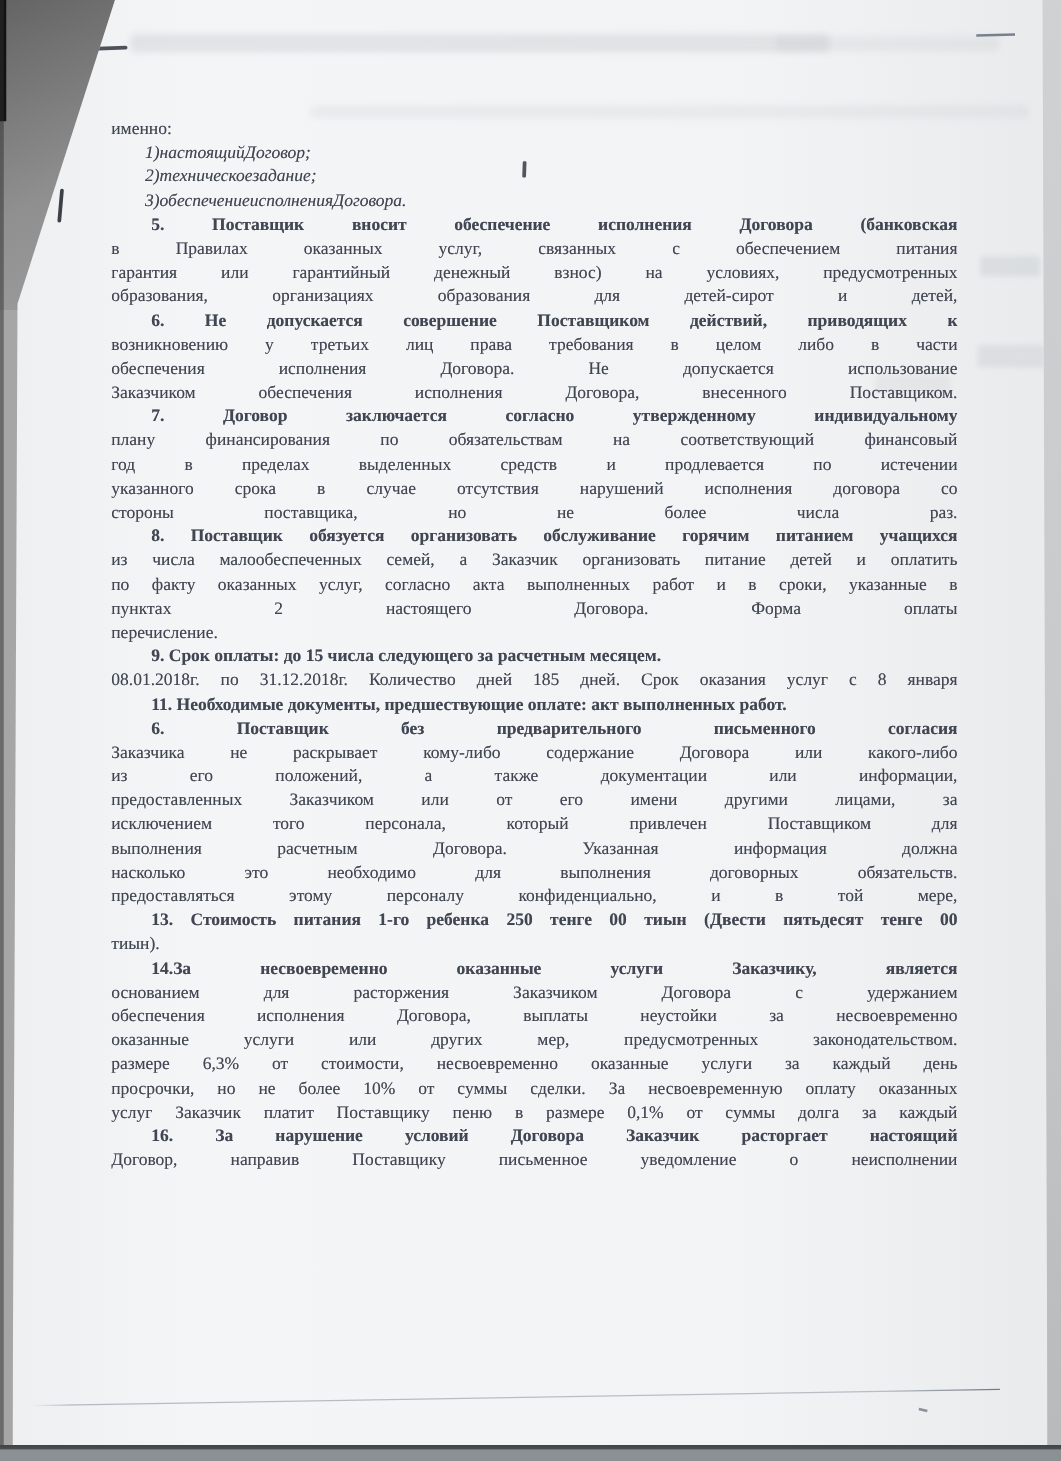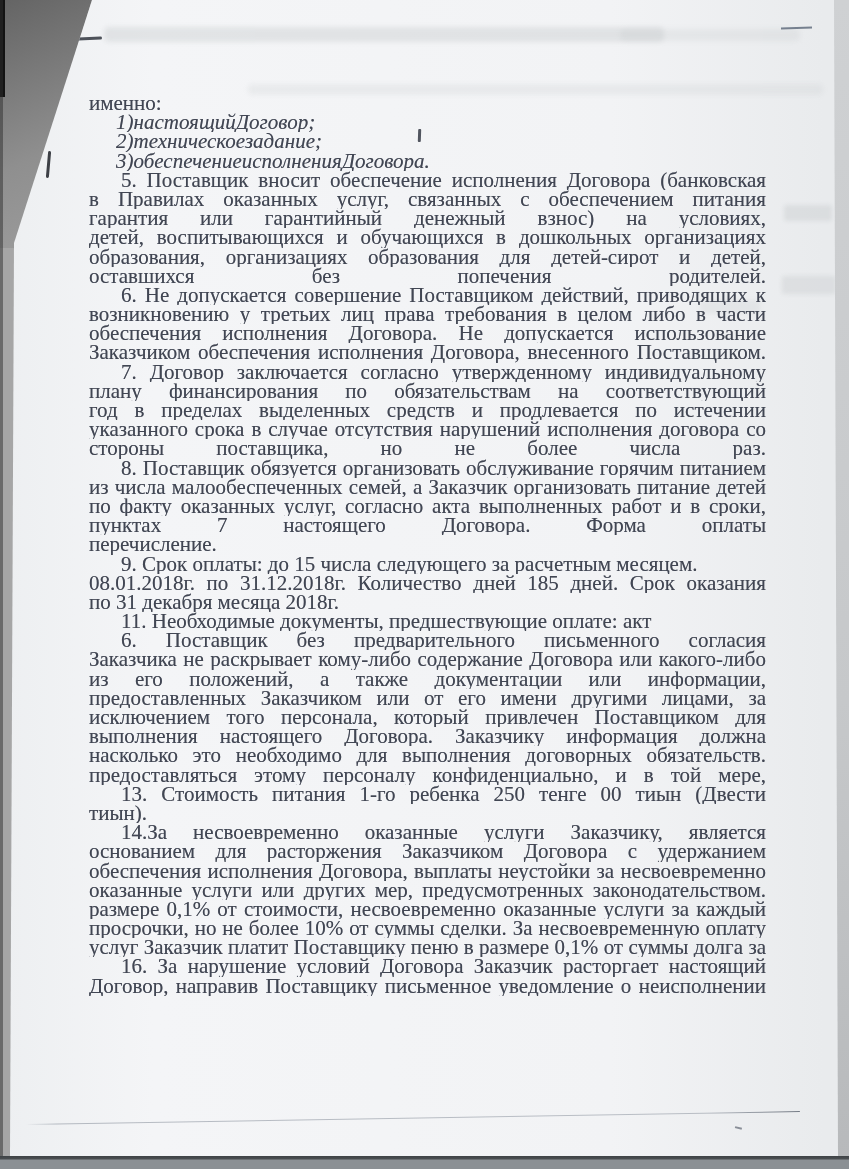--- a/index.html
+++ b/index.html
@@ -16,26 +16,26 @@
   .left-line { position:absolute; left:0; top:0; width:2.5px; height:100%; background:rgba(45,45,45,.5); }
 
   .page { position:absolute; left:0; top:0; width:849px; height:1169px;
     background:linear-gradient(90deg,#edeff1,#f4f5f7 18%,#f2f3f5 72%,#e9ebed 97%);
     clip-path:polygon(92px 0px,834px 0px,838px 1157px,10px 1157px,14px 243px); }
 
   .bottom-band { position:absolute; left:0; top:1156px; width:100%; height:13px;
     background:linear-gradient(180deg,#3f4346 0px,#4a4e51 3px,#8b9094 4px,#8b9094 100%); }
 
   .textblock { position:absolute; left:89px; top:94px; width:677px;
-    color:#414653; font-size:21px; line-height:19.2px;
+    color:#414653; font-size:14px; line-height:19.2px;
     text-shadow:0 0 0.5px rgba(65,70,83,.5); }
   .ln { height:19.2px; overflow:hidden; }
   .j  { text-align:justify; text-align-last:justify; }
   .i1 { text-indent:27px;font-style:italic; }
-  .i2 { text-indent:32px; }
+  .i2 { text-indent:32px;font-weight:bold; }
 
   .bleed { position:absolute; background:#c4c8ca; filter:blur(2.5px); border-radius:5px; }
   .bleed-1 { left:104px; top:27px; width:560px; height:15px; opacity:.38; }
   .bleed-1b{ left:620px; top:29px; width:180px; height:12px; opacity:.25; }
   .bleed-2 { left:248px; top:84px; width:575px; height:11px; opacity:.22; }
   .smudge  { position:absolute; background:#b9bec0; filter:blur(2px); border-radius:3px; }
   .smudge-1{ left:784px; top:205px; width:48px; height:16px; opacity:.30; }
   .smudge-2{ left:782px; top:276px; width:54px; height:18px; opacity:.28; }
   .smudge-3{ left:700px; top:300px; width:60px; height:14px; opacity:.18; }
 
@@ -73,56 +73,53 @@
     <div class="mark fold-tick"></div>
 
     <div class="textblock" id="textblock">
         <div class="ln">именно:</div>
         <div class="ln i1">1)настоящийДоговор;</div>
         <div class="ln i1">2)техническоезадание;</div>
         <div class="ln i1">3)обеспечениеисполненияДоговора.</div>
         <div class="ln j i2">5. Поставщик вносит обеспечение исполнения Договора (банковская</div>
         <div class="ln j">в Правилах оказанных услуг, связанных с обеспечением питания</div>
         <div class="ln j">гарантия или гарантийный денежный взнос) на условиях, предусмотренных</div>
-        <div class="ln j">детей, воспитывающихся и обучающихся в дошкольных организациях</div>
         <div class="ln j">образования, организациях образования для детей-сирот и детей,</div>
-        <div class="ln j">оставшихся без попечения родителей.</div>
         <div class="ln j i2">6. Не допускается совершение Поставщиком действий, приводящих к</div>
         <div class="ln j">возникновению у третьих лиц права требования в целом либо в части</div>
         <div class="ln j">обеспечения исполнения Договора. Не допускается использование</div>
         <div class="ln j">Заказчиком обеспечения исполнения Договора, внесенного Поставщиком.</div>
         <div class="ln j i2">7. Договор заключается согласно утвержденному индивидуальному</div>
         <div class="ln j">плану финансирования по обязательствам на соответствующий финансовый</div>
         <div class="ln j">год в пределах выделенных средств и продлевается по истечении</div>
         <div class="ln j">указанного срока в случае отсутствия нарушений исполнения договора со</div>
         <div class="ln j">стороны поставщика, но не более числа раз.</div>
         <div class="ln j i2">8. Поставщик обязуется организовать обслуживание горячим питанием учащихся</div>
         <div class="ln j">из числа малообеспеченных семей, а Заказчик организовать питание детей и оплатить</div>
         <div class="ln j">по факту оказанных услуг, согласно акта выполненных работ и в сроки, указанные в</div>
-        <div class="ln j">пунктах 7 настоящего Договора. Форма оплаты</div>
+        <div class="ln j">пунктах 2 настоящего Договора. Форма оплаты</div>
         <div class="ln">перечисление.</div>
         <div class="ln i2">9. Срок оплаты: до 15 числа следующего за расчетным месяцем.</div>
         <div class="ln j">08.01.2018г. по 31.12.2018г. Количество дней 185 дней. Срок оказания услуг с 8 января</div>
-        <div class="ln">по 31 декабря месяца 2018г.</div>
         <div class="ln i2">11. Необходимые документы, предшествующие оплате: акт выполненных работ.</div>
         <div class="ln j i2">6. Поставщик без предварительного письменного согласия</div>
         <div class="ln j">Заказчика не раскрывает кому-либо содержание Договора или какого-либо</div>
         <div class="ln j">из его положений, а также документации или информации,</div>
         <div class="ln j">предоставленных Заказчиком или от его имени другими лицами, за</div>
         <div class="ln j">исключением того персонала, который привлечен Поставщиком для</div>
-        <div class="ln j">выполнения настоящего Договора. Заказчику информация должна</div>
+        <div class="ln j">выполнения расчетным Договора. Указанная информация должна</div>
         <div class="ln j">насколько это необходимо для выполнения договорных обязательств.</div>
         <div class="ln j">предоставляться этому персоналу конфиденциально, и в той мере,</div>
         <div class="ln j i2">13. Стоимость питания 1-го ребенка 250 тенге 00 тиын (Двести пятьдесят тенге 00</div>
         <div class="ln">тиын).</div>
         <div class="ln j i2">14.За несвоевременно оказанные услуги Заказчику, является</div>
         <div class="ln j">основанием для расторжения Заказчиком Договора с удержанием</div>
         <div class="ln j">обеспечения исполнения Договора, выплаты неустойки за несвоевременно</div>
         <div class="ln j">оказанные услуги или других мер, предусмотренных законодательством.</div>
-        <div class="ln j">размере 0,1% от стоимости, несвоевременно оказанные услуги за каждый день</div>
+        <div class="ln j">размере 6,3% от стоимости, несвоевременно оказанные услуги за каждый день</div>
         <div class="ln j">просрочки, но не более 10% от суммы сделки. За несвоевременную оплату оказанных</div>
         <div class="ln j">услуг Заказчик платит Поставщику  пеню в размере 0,1% от суммы долга за каждый</div>
         <div class="ln j i2">16. За нарушение условий Договора Заказчик расторгает настоящий</div>
         <div class="ln j">Договор, направив Поставщику письменное уведомление о неисполнении</div>
       </div>
   </div>
 
   <div class="bottom-band"></div>
 </div>
 

